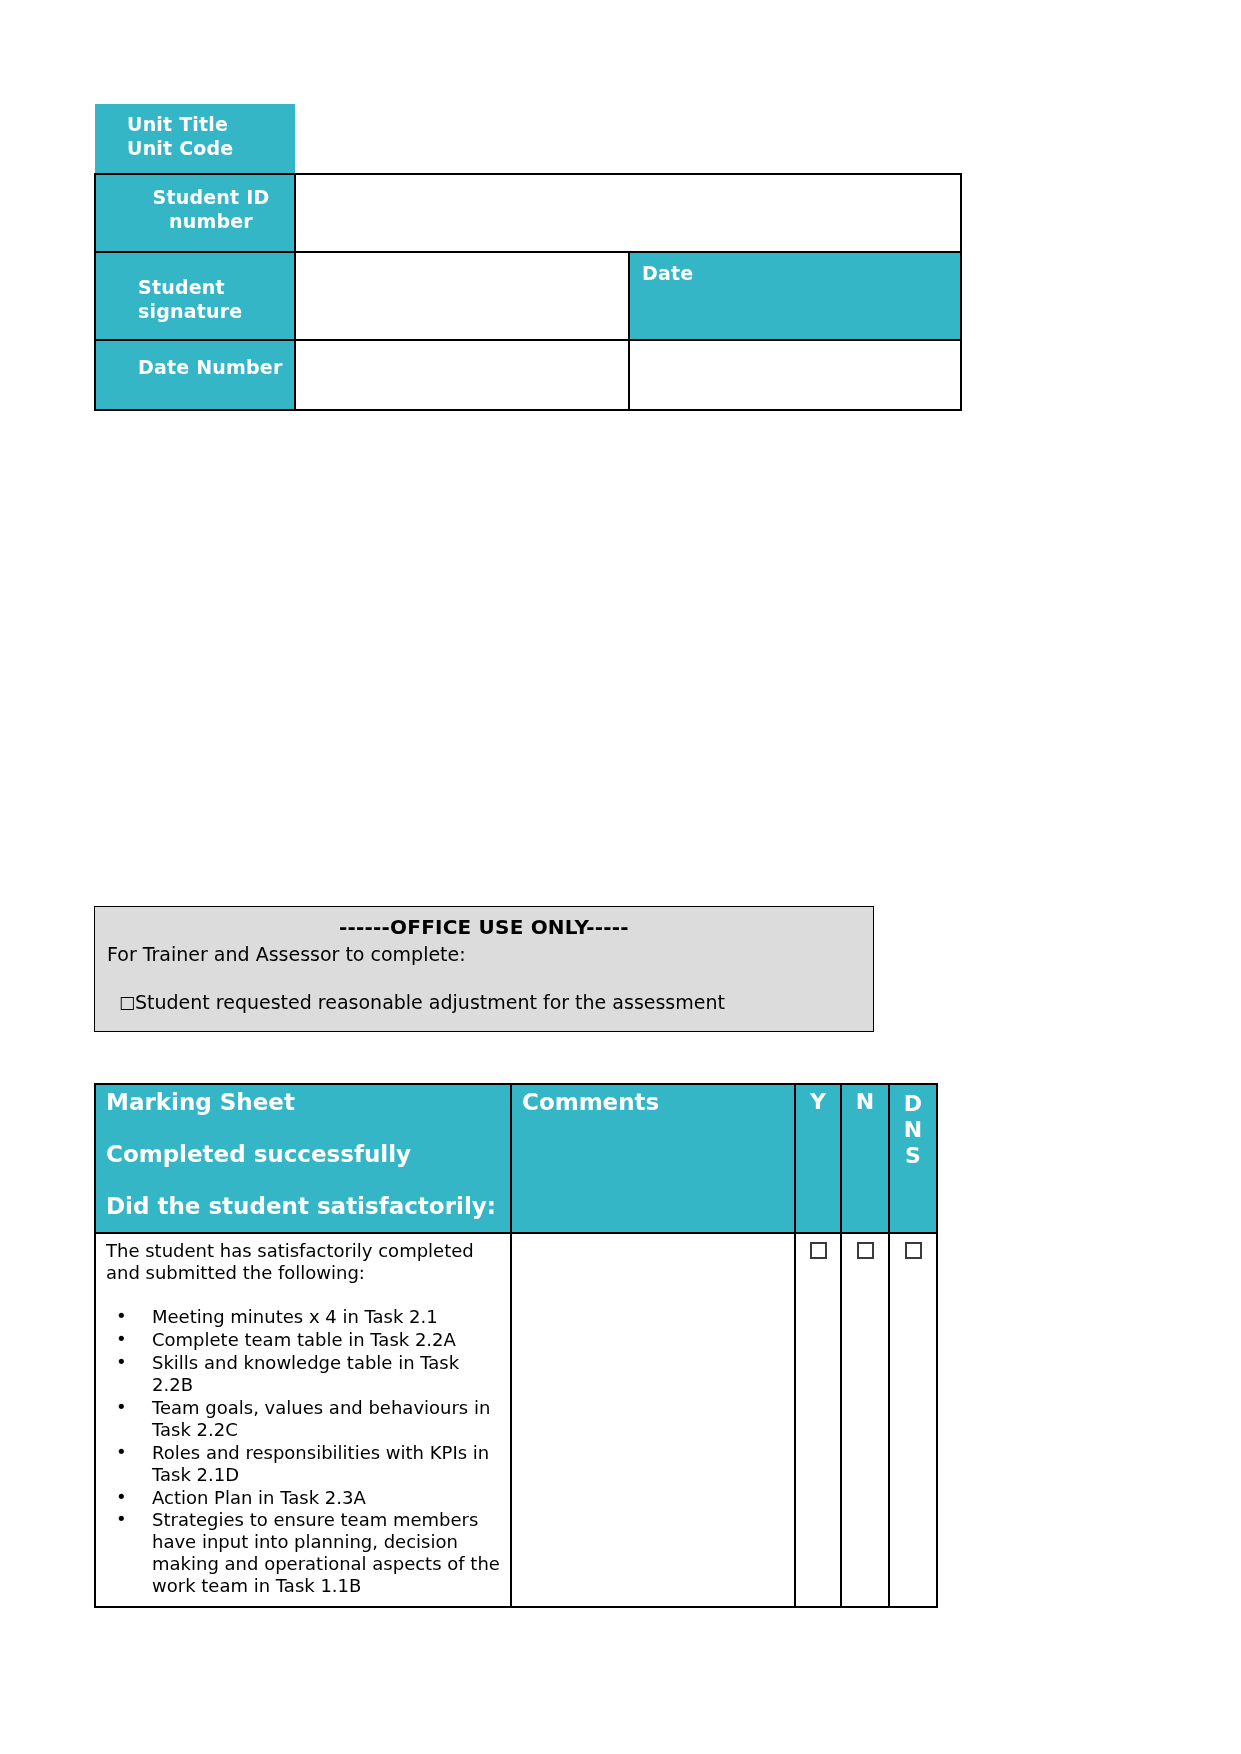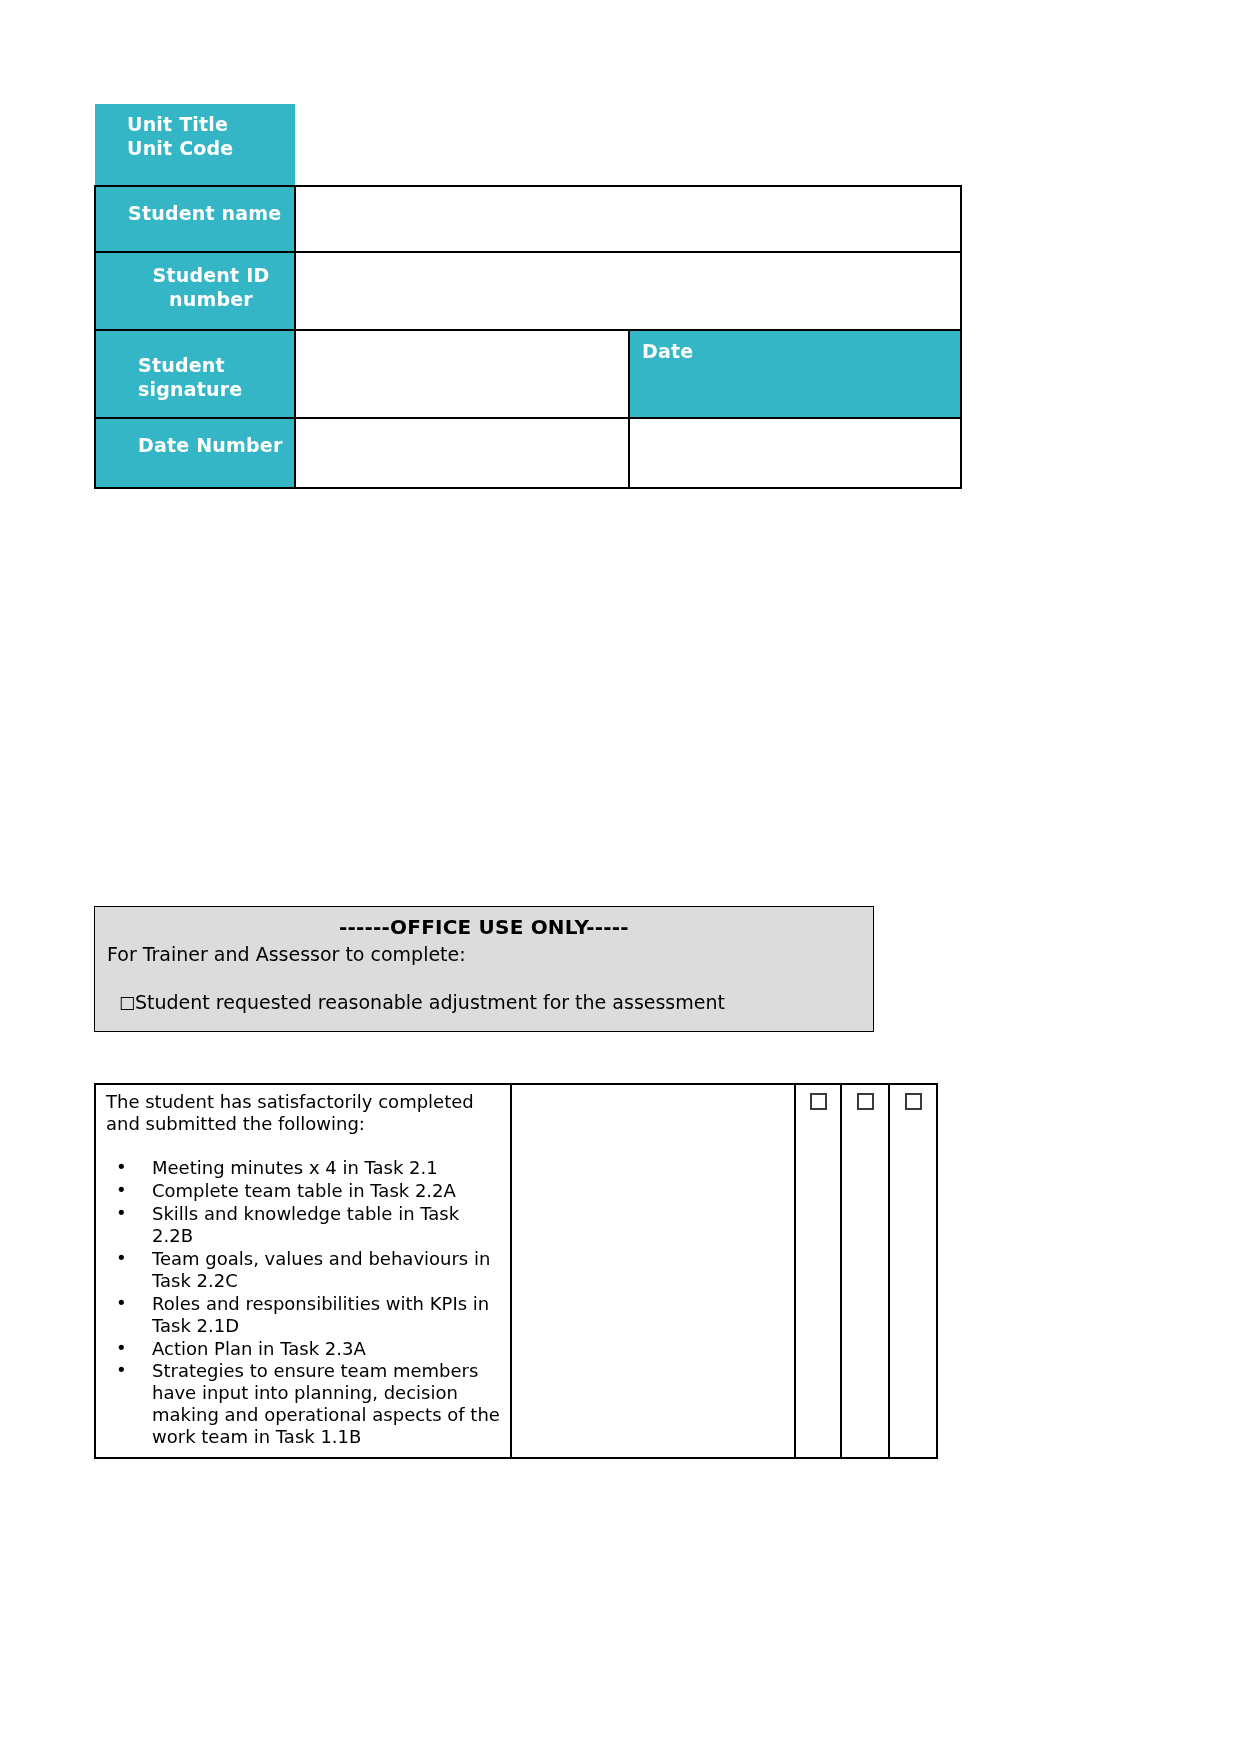--- a/index.html
+++ b/index.html
@@ -163,33 +163,28 @@
 <body>
 
 <table class="details-table">
   <colgroup>
     <col style="width:200px">
     <col style="width:334px">
     <col style="width:332px">
   </colgroup>
   <tbody>
     <tr class="row-unit">
-      <td class="cell-label b-none" style="padding-top:8px;padding-bottom:24px;">
+      <td class="cell-label b-none" style="padding-top:8px;padding-bottom:12px;">
         <div>Unit Title</div>
         <div>Unit Code</div>
       </td>
       <td class="spacer"></td>
       <td class="spacer"></td>
     </tr>
 
-    <tr>
-      <td class="cell-label b-all" style="height:46px;padding-top:14px;">Student name</td>
-      <td class="cell-blank b-all" colspan="1" style="border-right:none;"></td>
-      <td class="cell-blank" style="border:2px solid #000000;border-left:none;width:144px;"></td>
-    </tr>
 
     <tr>
       <td class="cell-label b-all" style="height:62px;padding-top:10px;line-height:1.3;text-align:center;">
         <div>Student ID</div>
         <div>number</div>
       </td>
       <td class="cell-blank b-all" style="border-right:none;"></td>
       <td class="cell-blank" style="border:2px solid #000000;border-left:none;"></td>
     </tr>
 
@@ -221,20 +216,35 @@
 
 <table class="marking-table">
   <colgroup>
     <col style="width:416px">
     <col style="width:284px">
     <col style="width:46px">
     <col style="width:48px">
     <col style="width:48px">
   </colgroup>
   <tbody>
+    <tr>
+      <td class="mk-head">
+        <p>Marking Sheet</p>
+        <p>Completed successfully</p>
+        <p>Did the student satisfactorily:</p>
+      </td>
+      <td class="mk-head">Comments</td>
+      <td class="mk-head narrow">Y</td>
+      <td class="mk-head narrow">N</td>
+      <td class="mk-head narrow dns">
+        <div>D</div>
+        <div>N</div>
+        <div>S</div>
+      </td>
+    </tr>
 
     <tr>
       <td class="mk-body">
         <p class="intro">The student has satisfactorily completed and submitted the following:</p>
         <ul>
           <li>Meeting minutes x 4 in Task 2.1</li>
           <li>Complete team table in Task 2.2A</li>
           <li>Skills and knowledge table in Task 2.2B</li>
           <li>Team goals, values and behaviours in Task 2.2C</li>
           <li>Roles and responsibilities with KPIs in Task 2.1D</li>

